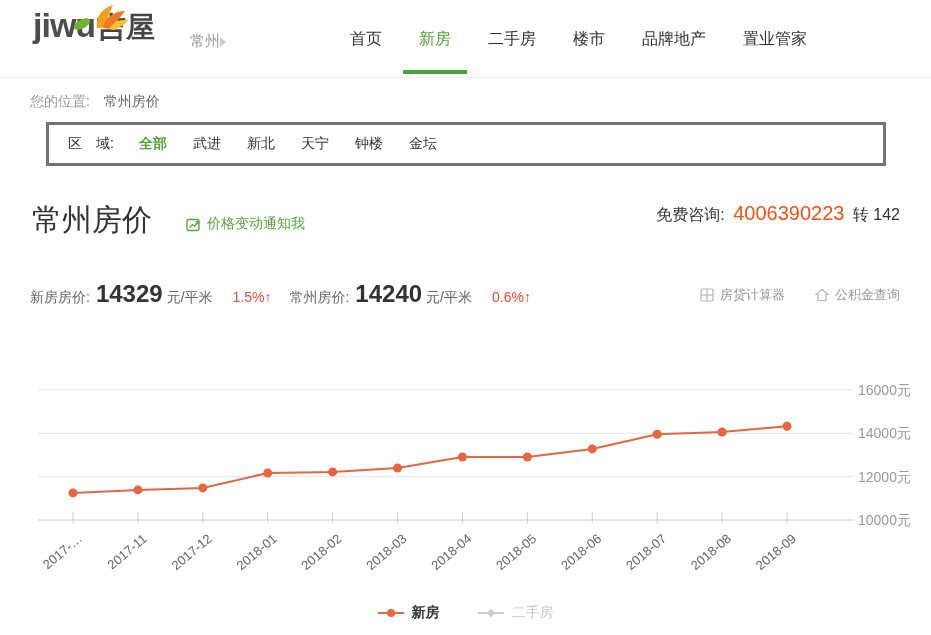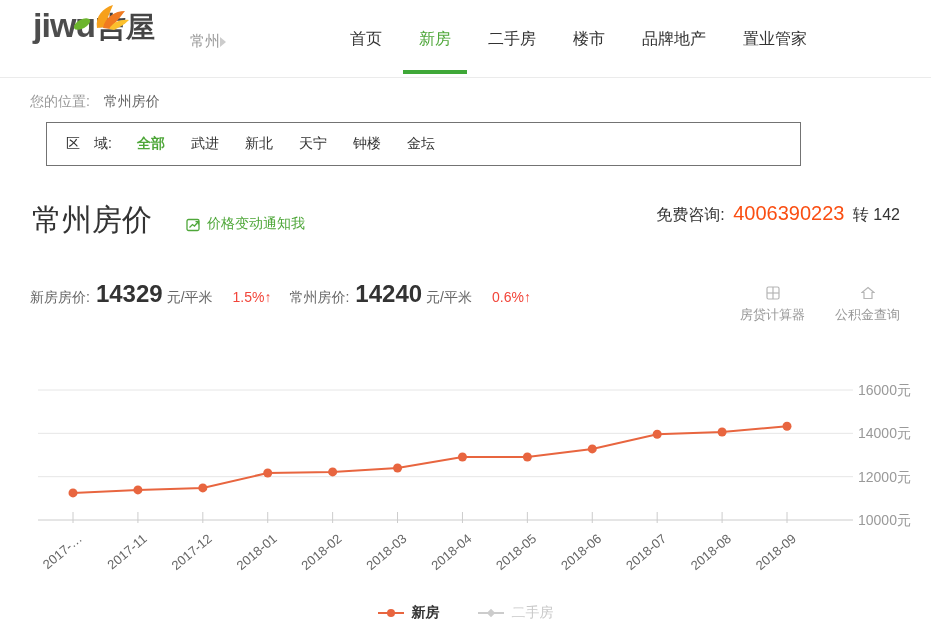--- a/index.html
+++ b/index.html
@@ -17,21 +17,21 @@
   .nav { position:absolute; left:310px; top:0; height:68px; display:flex; gap:37px; list-style:none;margin-left:40px; }
   .nav li { position:relative; height:78px; line-height:78px; font-size:16px; color:#333; cursor:pointer; white-space:nowrap; }
   .nav li.active { color:#4fa73a; }
   .nav li.active::after { content:""; position:absolute; left:50%; transform:translateX(-50%); bottom:4px; width:64px; height:4px; background:#3fa838; }
 
   
   .breadcrumb { position:absolute; top:93px; left:30px; font-size:14px; color:#999; }
   .breadcrumb .cur { color:#666; margin-left:10px; }
 
   
-  .filterbox { position:absolute; top:122px; left:46px; width:755px; height:44px; border:1px solid #737373; display:flex; align-items:center; padding-left:19px; font-size:14px; }
+  .filterbox { position:absolute; top:122px; left:46px; width:840px; height:44px; border:3px solid #737373; display:flex; align-items:center; padding-left:19px; font-size:14px; }
   .filter-label { color:#333; }
   .filter-opts { display:flex; margin-left:25px; gap:26px; list-style:none; }
   .filter-opts li { color:#333; cursor:pointer; }
   .filter-opts li.active { color:#4fa73a; font-weight:bold; }
 
   
   .title-row { position:absolute; top:202px; left:32px; width:868px; display:flex; align-items:flex-end; }
   .page-title { font-size:30px; font-weight:400; color:#333; line-height:1.2; }
   .notify-link { display:flex; align-items:center; gap:6px; margin-left:34px; margin-bottom:5px; font-size:14px; color:#4fa73a; cursor:pointer; text-decoration:none; }
   .consult { position:absolute; right:0; bottom:12px; font-size:16px; color:#333; font-weight:normal; white-space:nowrap; }
@@ -39,21 +39,21 @@
 
   
   .stats-row { position:absolute; top:280px; left:30px; width:870px; height:34px; }
   .stats { display:flex; align-items:baseline; }
   .stat-label { font-size:14px; color:#666; }
   .stat-value { font-size:24px; font-weight:bold; color:#333; margin:0 4px 0 6px; }
   .stat-unit { font-size:14px; color:#666; }
   .stat-change { font-size:14px; color:#f2453a; margin-left:20px; }
   .stat-gap { width:18px; }
   .tools { position:absolute; right:0; top:6px; display:flex; gap:30px; }
-  .tool { display:flex; align-items:center; gap:6px; font-size:13px; color:#999; cursor:pointer;flex-direction:column; }
+  .tool { display:flex; align-items:center; gap:6px; font-size:13px; color:#999; cursor:pointer; }
 
   
   #chart-svg { position:absolute; top:360px; left:0; }
   .legend { position:absolute; top:604px; left:0; width:931px; display:flex; justify-content:center; gap:38px; }
   .legend-item { display:flex; align-items:center; gap:8px; cursor:pointer; font-size:14px; }
   .legend-item .lname { color:#333; font-weight:bold; }
   .legend-item.inactive .lname { color:#c8c8c8; font-weight:normal; }
   .mk { position:relative; width:26px; height:10px; }
   .mk::before { content:""; position:absolute; left:0; top:4px; width:26px; height:2px; }
   .mk-line-dot::before { background:#e8653f; }

